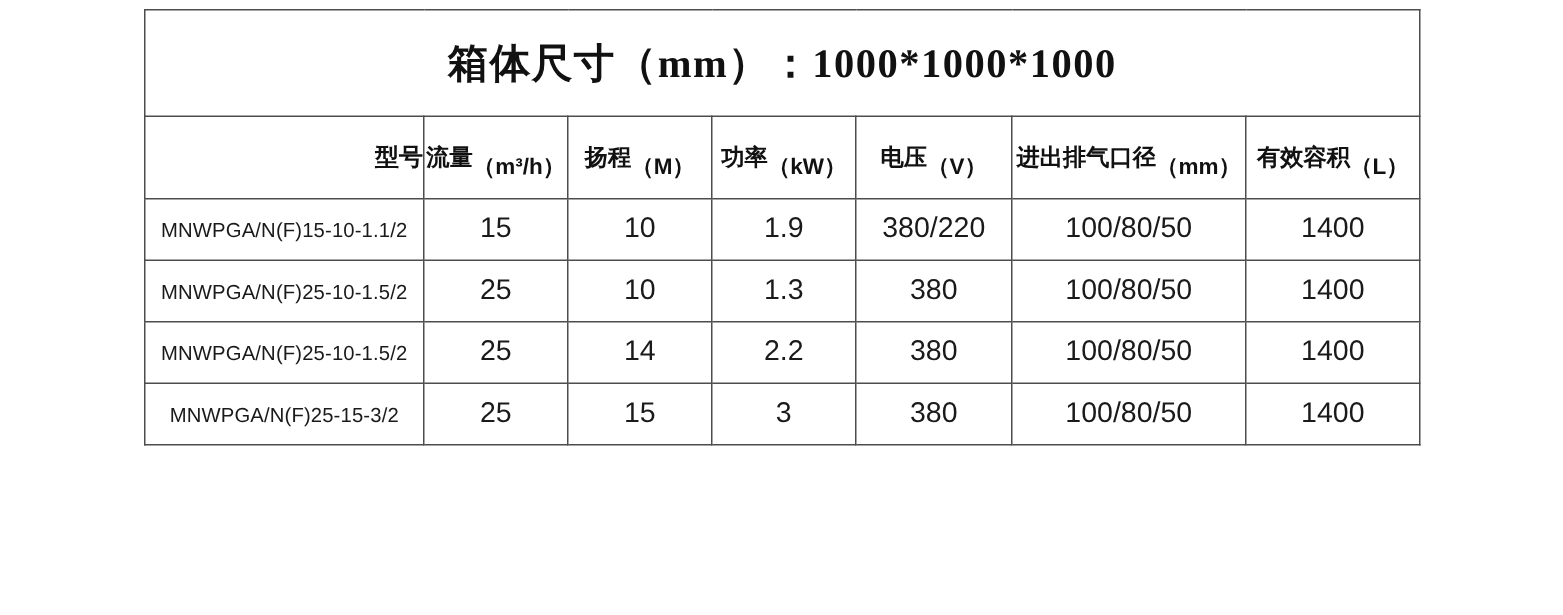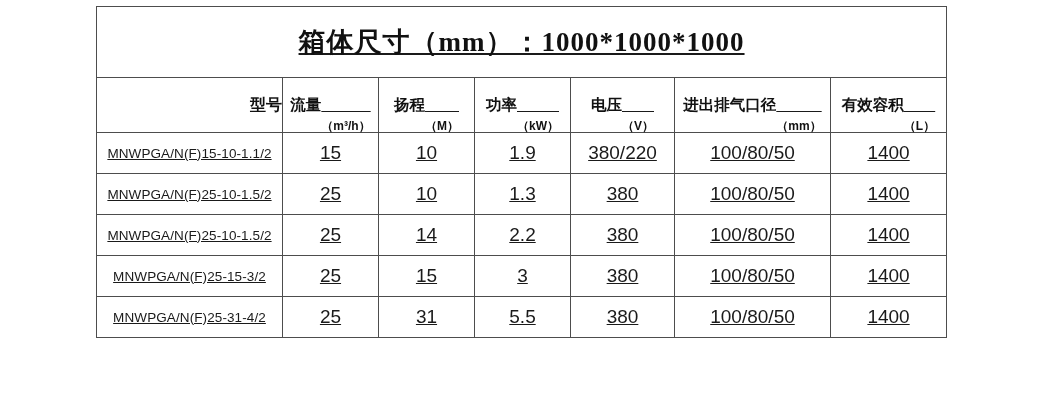--- a/index.html
+++ b/index.html
@@ -18,21 +18,20 @@
     width: 1042px;
     height: 410px;
     background: #ffffff;
     overflow: hidden;
   }
   #table-wrap {
     position: absolute;
     left: 96px;
     top: 6px;
     width: 850px;
-    text-decoration: underline;
   }
   table.spec {
     border-collapse: collapse;
     width: 850px;
     table-layout: fixed;
   }
   table.spec td, table.spec th {
     border: 1px solid #4d4d4d;
     text-align: center;
     vertical-align: middle;
@@ -51,25 +50,25 @@
     height: 54px;
     font-size: 15.5px;
     font-weight: bold;
     color: #111111;
   }
   .head-label {
     display: inline-block;
     white-space: nowrap;
   }
   .unit {
-    font-size: 12px;
+    font-size: 15px;
     font-weight: bold;
     vertical-align: baseline;
     position: relative;
-    top: 20px;
+    top: 6px;
     letter-spacing: 0;
   }
   .body-row td {
     height: 40px;
     font-size: 19px;
     font-weight: normal;
     color: #1a1a1a;
   }
   td.model {
     font-size: 13.5px;
@@ -162,25 +161,16 @@
         </tr>
         <tr class="body-row">
           <td class="model">MNWPGA/N(F)25-15-3/2</td>
           <td>25</td>
           <td>15</td>
           <td>3</td>
           <td>380</td>
           <td>100/80/50</td>
           <td>1400</td>
         </tr>
-        <tr class="body-row">
-          <td class="model">MNWPGA/N(F)25-31-4/2</td>
-          <td>25</td>
-          <td>31</td>
-          <td>5.5</td>
-          <td>380</td>
-          <td>100/80/50</td>
-          <td>1400</td>
-        </tr>
       </tbody>
     </table>
   </div>
 </div>
 
 </body></html>

